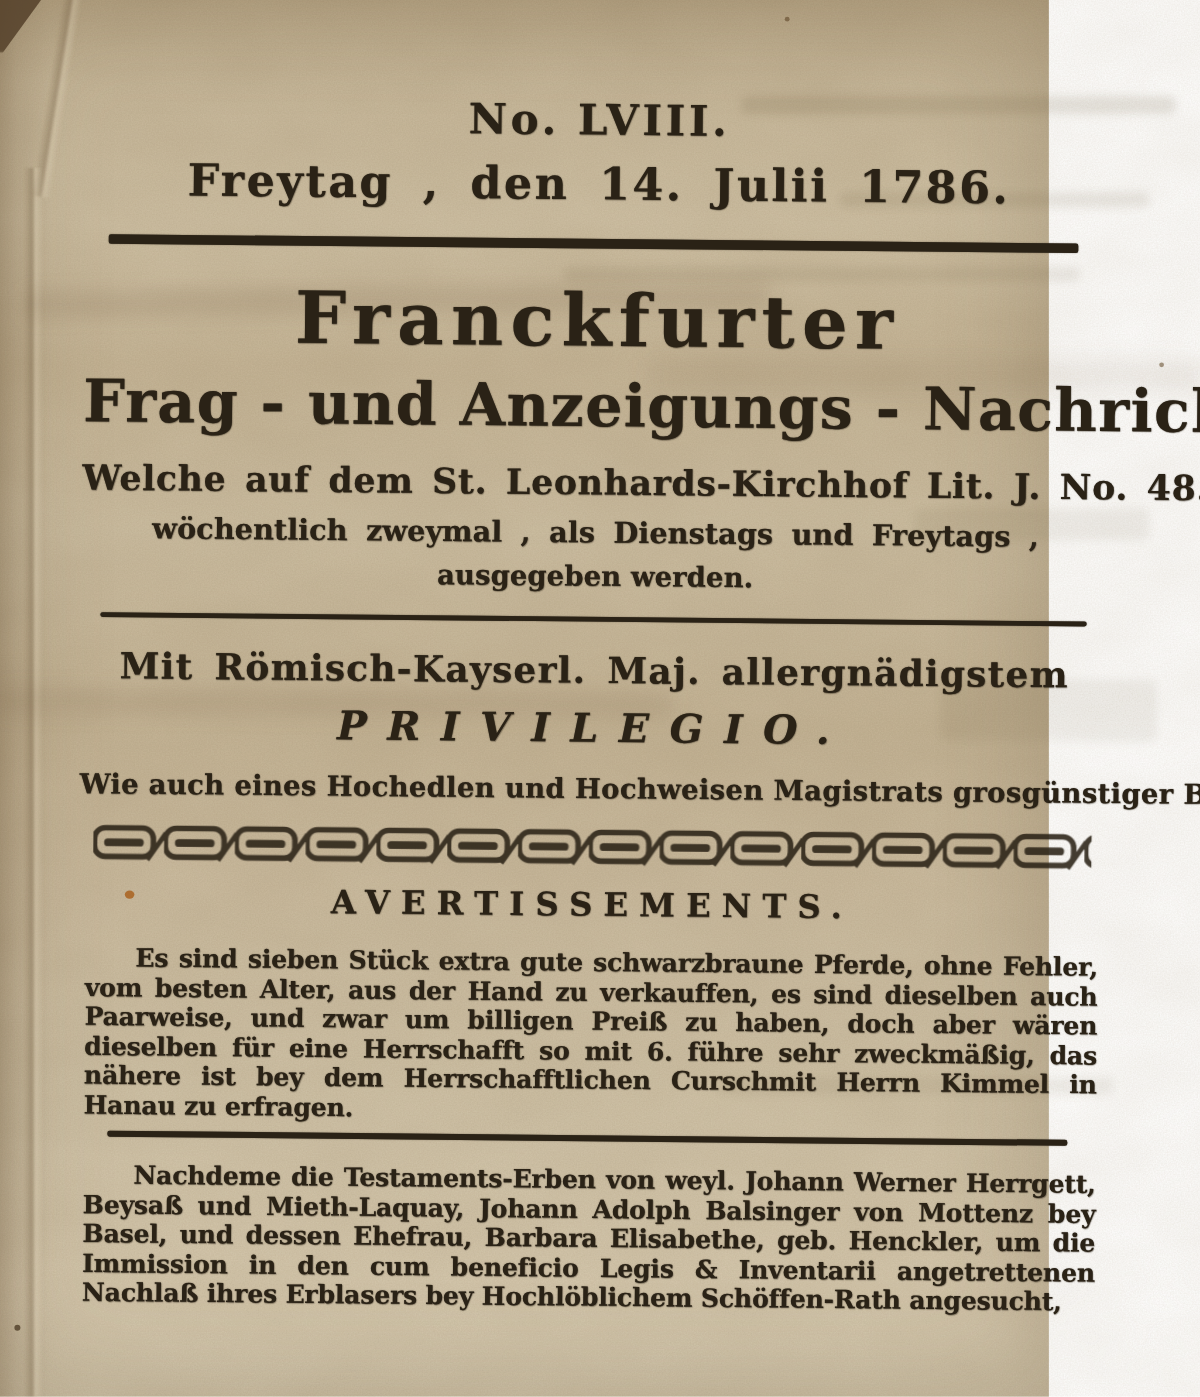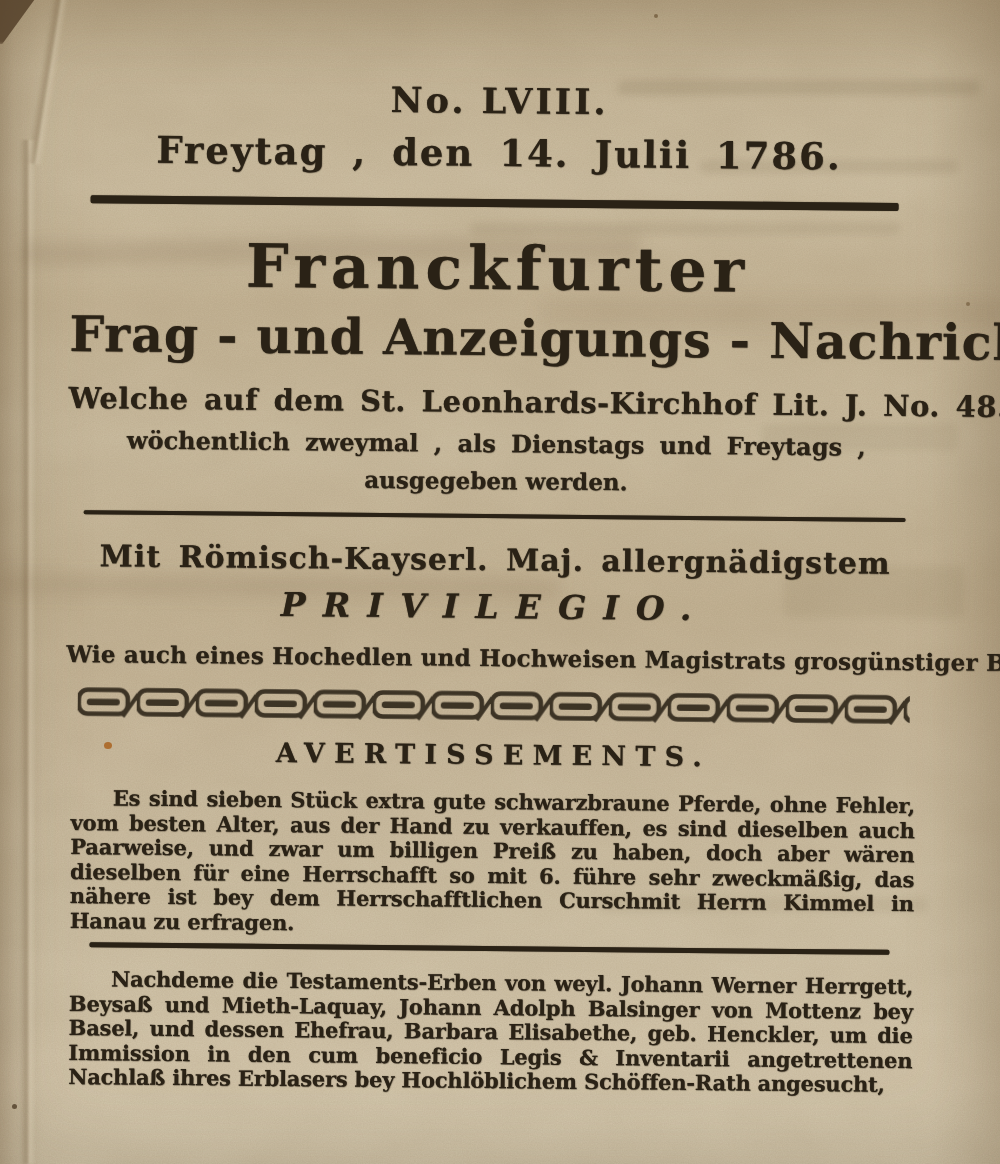--- a/index.html
+++ b/index.html
@@ -3,25 +3,26 @@
 <meta charset="utf-8">
 <style>
   html, body {
     margin: 0; padding: 0;
     width: 1000px; height: 1164px;
     overflow: hidden;
     font-family: "DejaVu Serif", "Liberation Serif", serif;
   }
   #scan {
     position: relative;
-    width: 1000px; height: 1164px;
+    width: 858px; height: 1164px;
     background:
       linear-gradient(90deg, rgba(118,94,64,0.26) 0px, rgba(118,94,64,0.10) 14px, rgba(0,0,0,0) 42px, rgba(0,0,0,0) 930px, rgba(118,94,64,0.14) 1000px),
       linear-gradient(180deg, #bfae8f 0%, #c9ba9d 6%, #cfc1a5 16%, #c7b799 26%, #cdbfa3 38%, #c6b698 52%, #ccbda1 64%, #d0c3a8 78%, #d6c9af 92%, #d7ccb3 100%);
     box-shadow: inset 0 0 90px rgba(110,88,58,0.30);
+    padding-left: 16px;
   }
   .texture { position: absolute; inset: 0; mix-blend-mode: multiply; pointer-events: none; }
 
   
   .corner-wedge {
     position: absolute; left: -6px; top: -8px; width: 46px; height: 52px;
     background: #54402a;
     clip-path: polygon(0 0, 100% 0, 18% 100%, 0 100%);
     filter: blur(1.5px); opacity: 0.85;
   }

